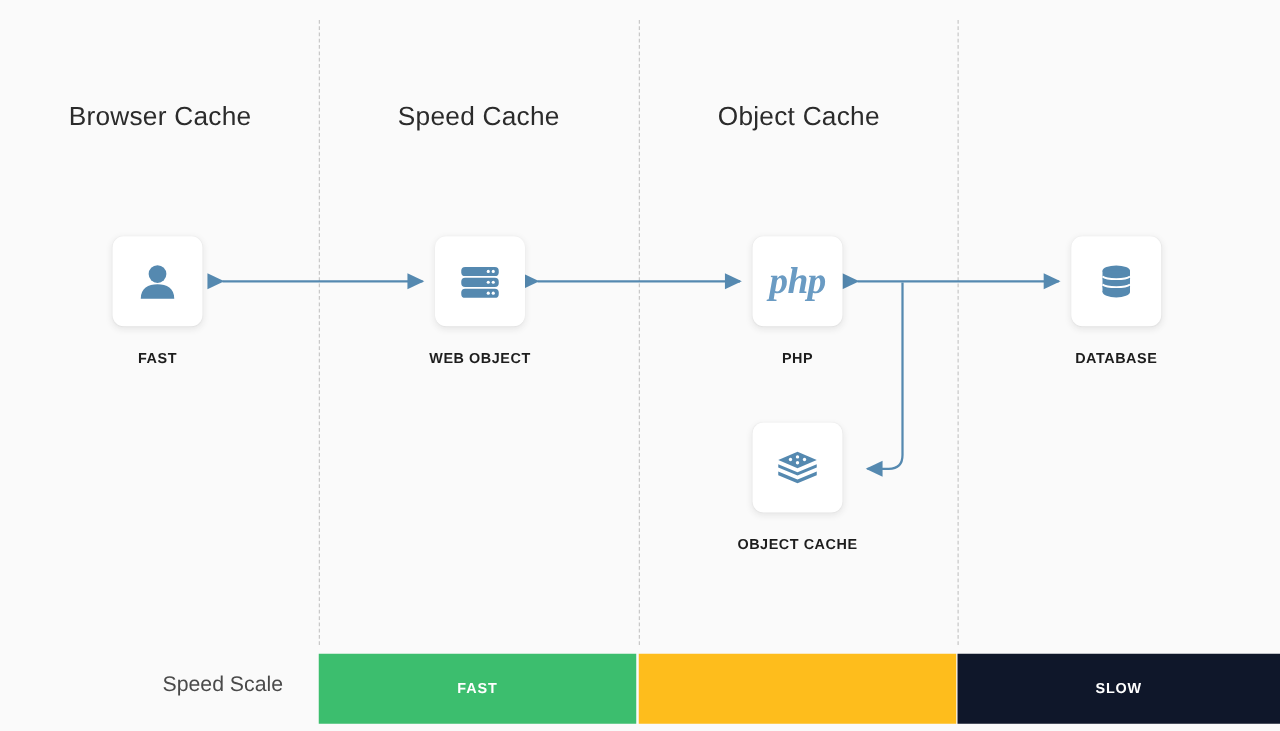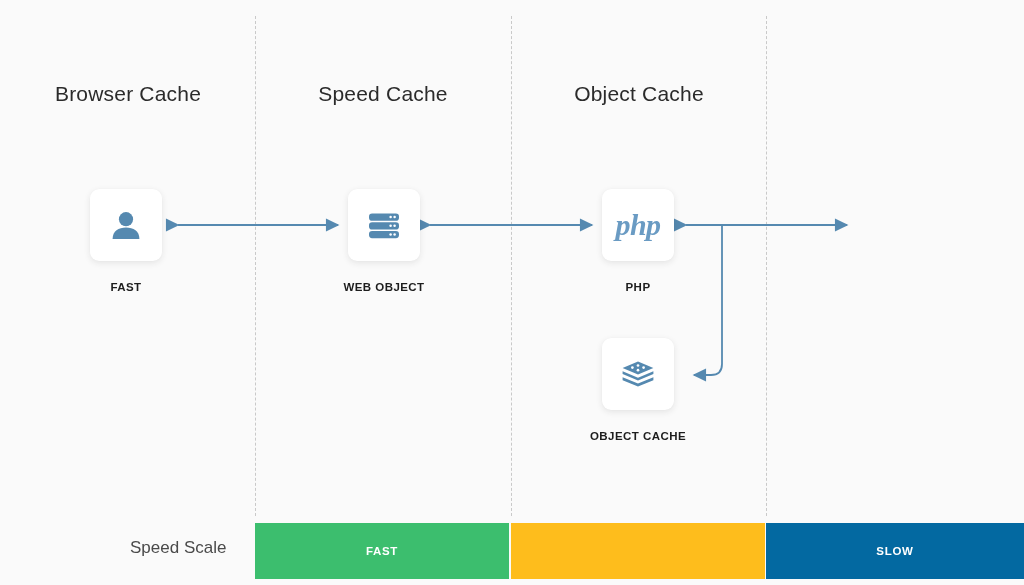--- a/index.html
+++ b/index.html
@@ -185,20 +185,40 @@
     <div class="caption">WEB OBJECT</div>
   </div>
 
   <div class="node" style="left:602px; top:181px">
     <div class="card">
       <span class="php-word">php</span>
     </div>
     <div class="caption">PHP</div>
   </div>
 
+  <div class="node" style="left:857px; top:181px">
+    <div class="card">
+      <svg width="34" height="34" viewBox="0 0 34 34">
+        <g fill="#5589b0">
+          <ellipse cx="17" cy="8.6" rx="11" ry="4.3"></ellipse>
+          <rect x="6" y="8.6" width="22" height="6.0"></rect>
+          <ellipse cx="17" cy="14.6" rx="11" ry="4.3"></ellipse>
+          <rect x="6" y="15.2" width="22" height="6.0"></rect>
+          <ellipse cx="17" cy="21.2" rx="11" ry="4.3"></ellipse>
+          <rect x="6" y="21.2" width="22" height="4.4"></rect>
+          <ellipse cx="17" cy="25.6" rx="11" ry="4.3"></ellipse>
+        </g>
+        <g fill="none" stroke="#ffffff" stroke-width="1.5">
+          <path d="M6,13.2 C9.4,16.0 24.6,16.0 28,13.2"></path>
+          <path d="M6,19.6 C9.4,22.4 24.6,22.4 28,19.6"></path>
+        </g>
+      </svg>
+    </div>
+    <div class="caption">DATABASE</div>
+  </div>
 
   <div class="node" style="left:602px; top:330px">
     <div class="card">
       <svg width="38" height="38" viewBox="0 0 38 38">
         <g fill="#5589b0">
 
           <path d="M19,31.6 L3.6,25.2 L3.6,22.2 L19,28.6 L34.4,22.2 L34.4,25.2 Z"></path>
 
           <path d="M19,25.4 L3.6,19.0 L3.6,16.3 L19,22.7 L34.4,16.3 L34.4,19.0 Z"></path>
 
@@ -216,17 +236,17 @@
   </div>
 
   <div id="speed-label">Speed Scale</div>
 
   <div class="seg" style="left:255px; width:254px; background:#3cbe6e">
     <span>FAST</span>
   </div>
   <div class="seg" style="left:511px; width:254px; background:#febd1c">
     <span></span>
   </div>
-  <div class="seg" style="left:766px; width:258px; background:#0369a1">
+  <div class="seg" style="left:766px; width:258px; background:#0f172a">
     <span>SLOW</span>
   </div>
 
 </div>
 
 </body></html>

